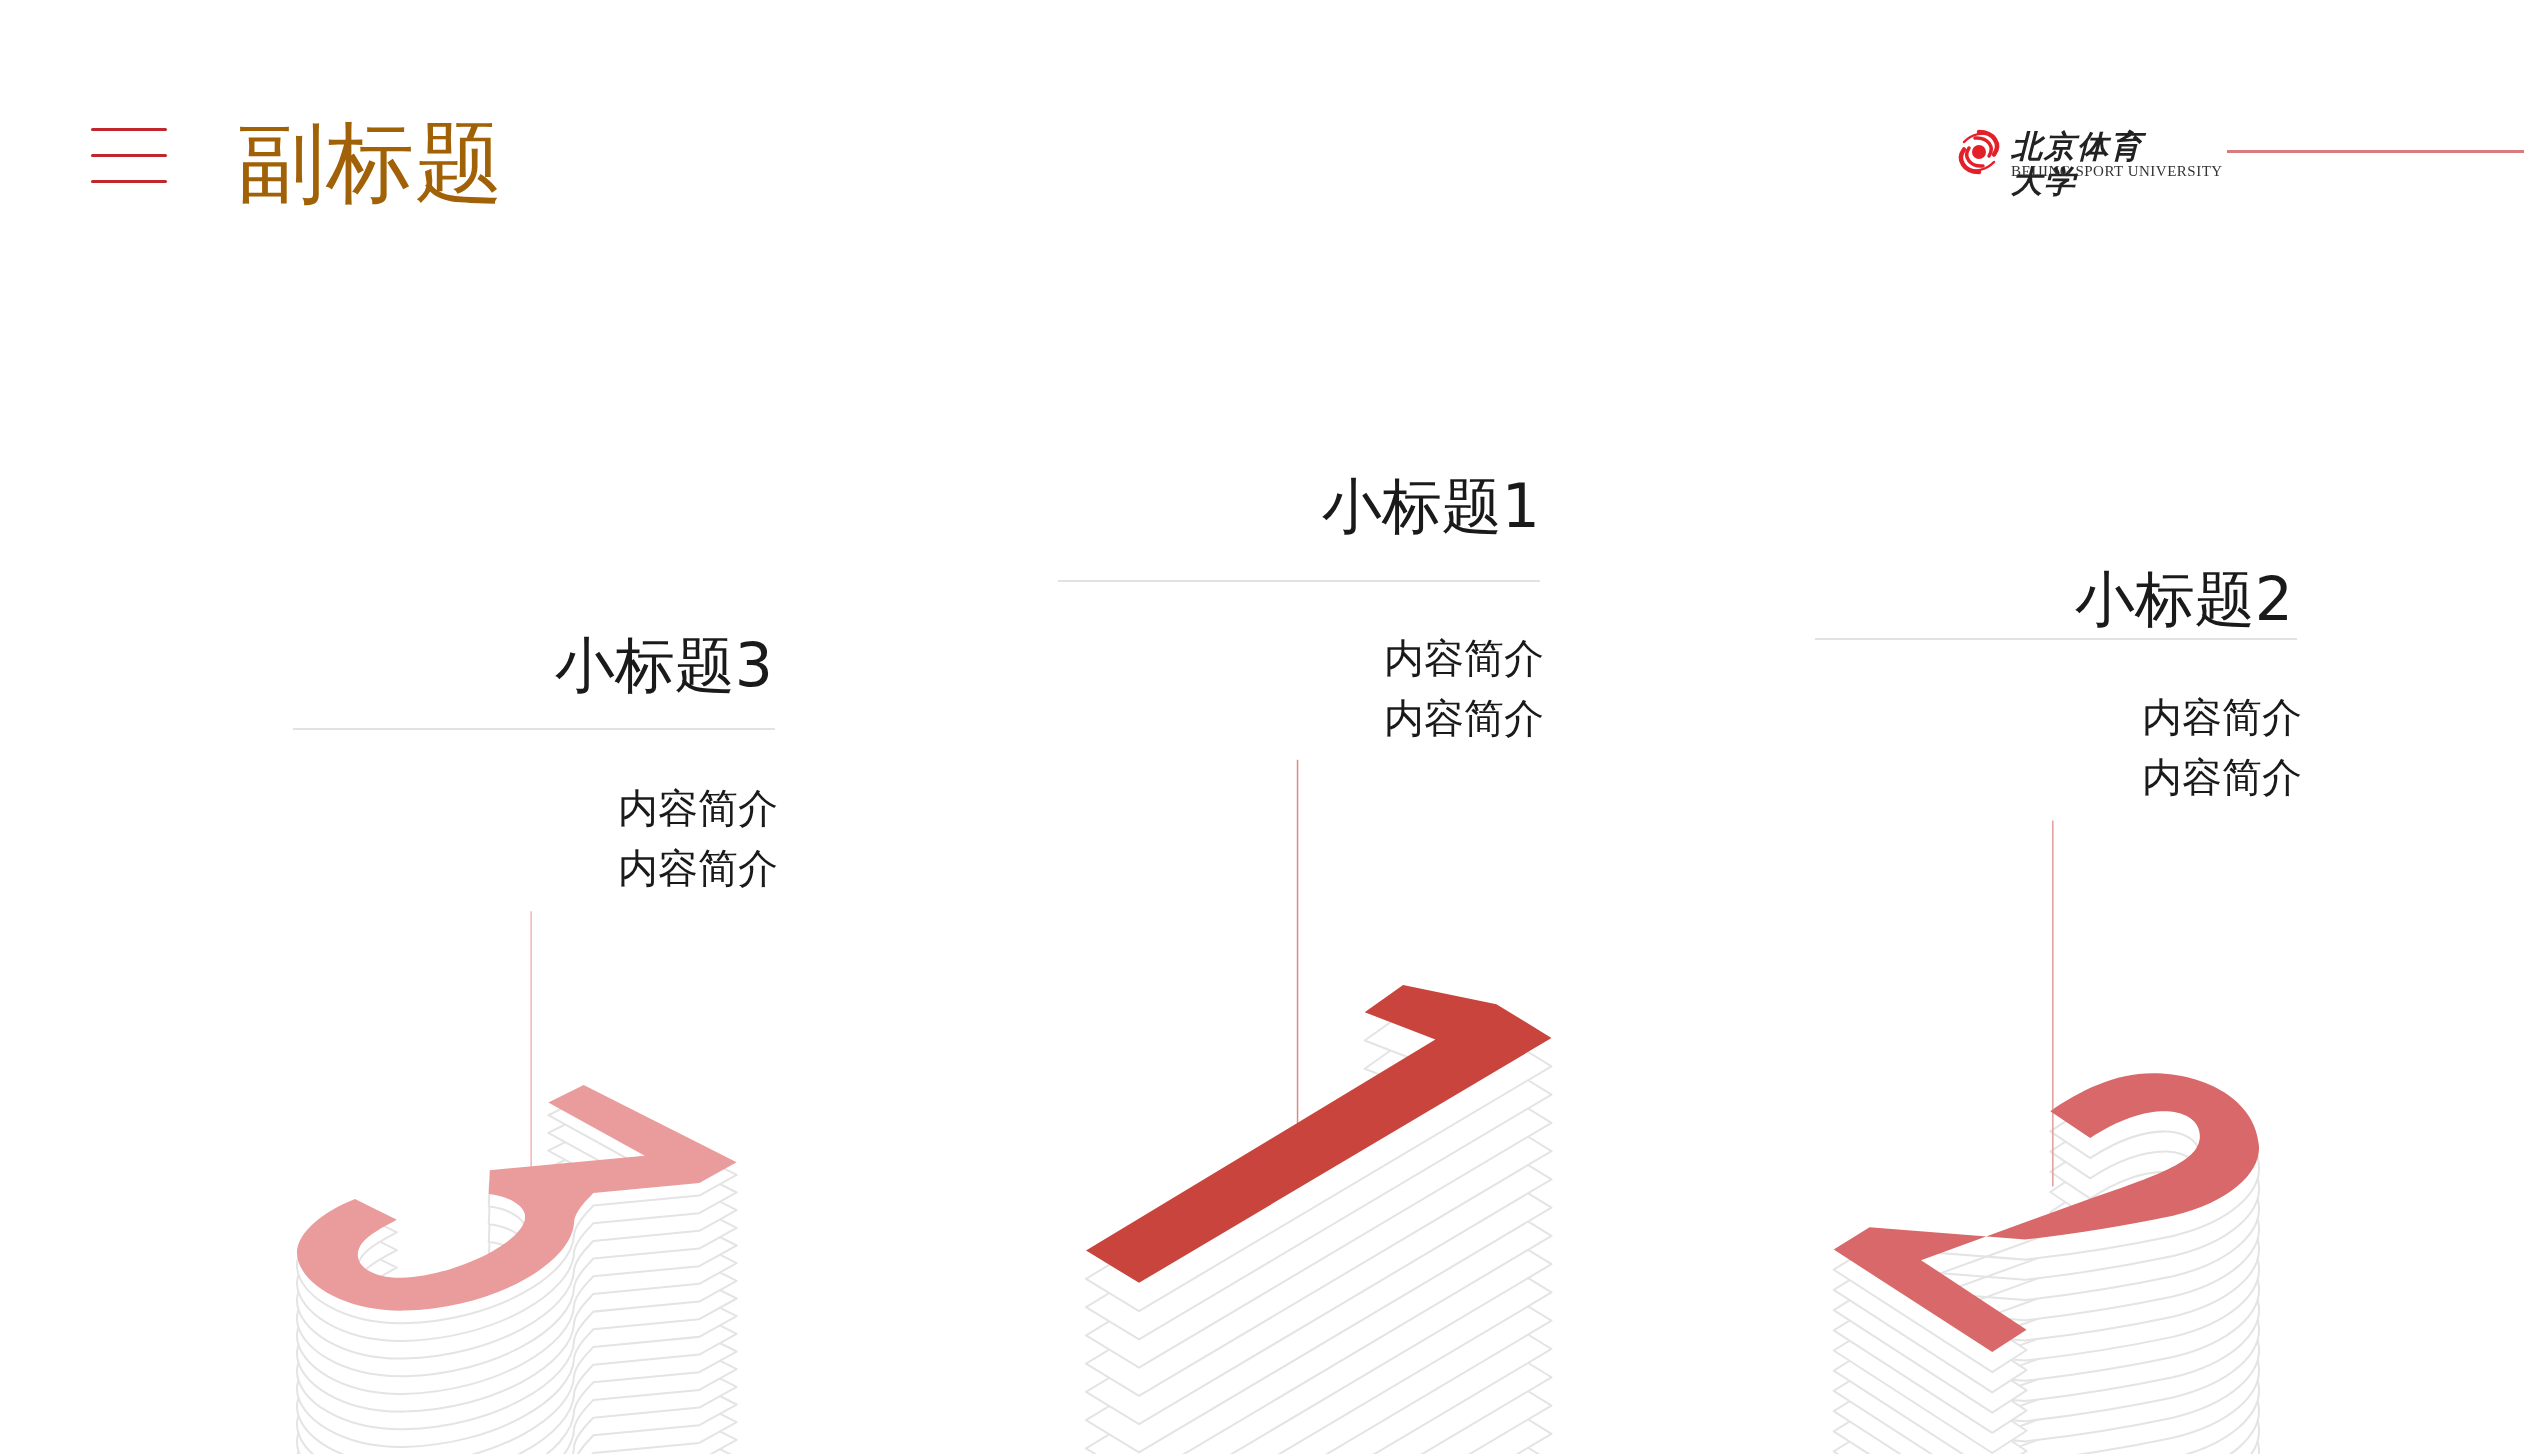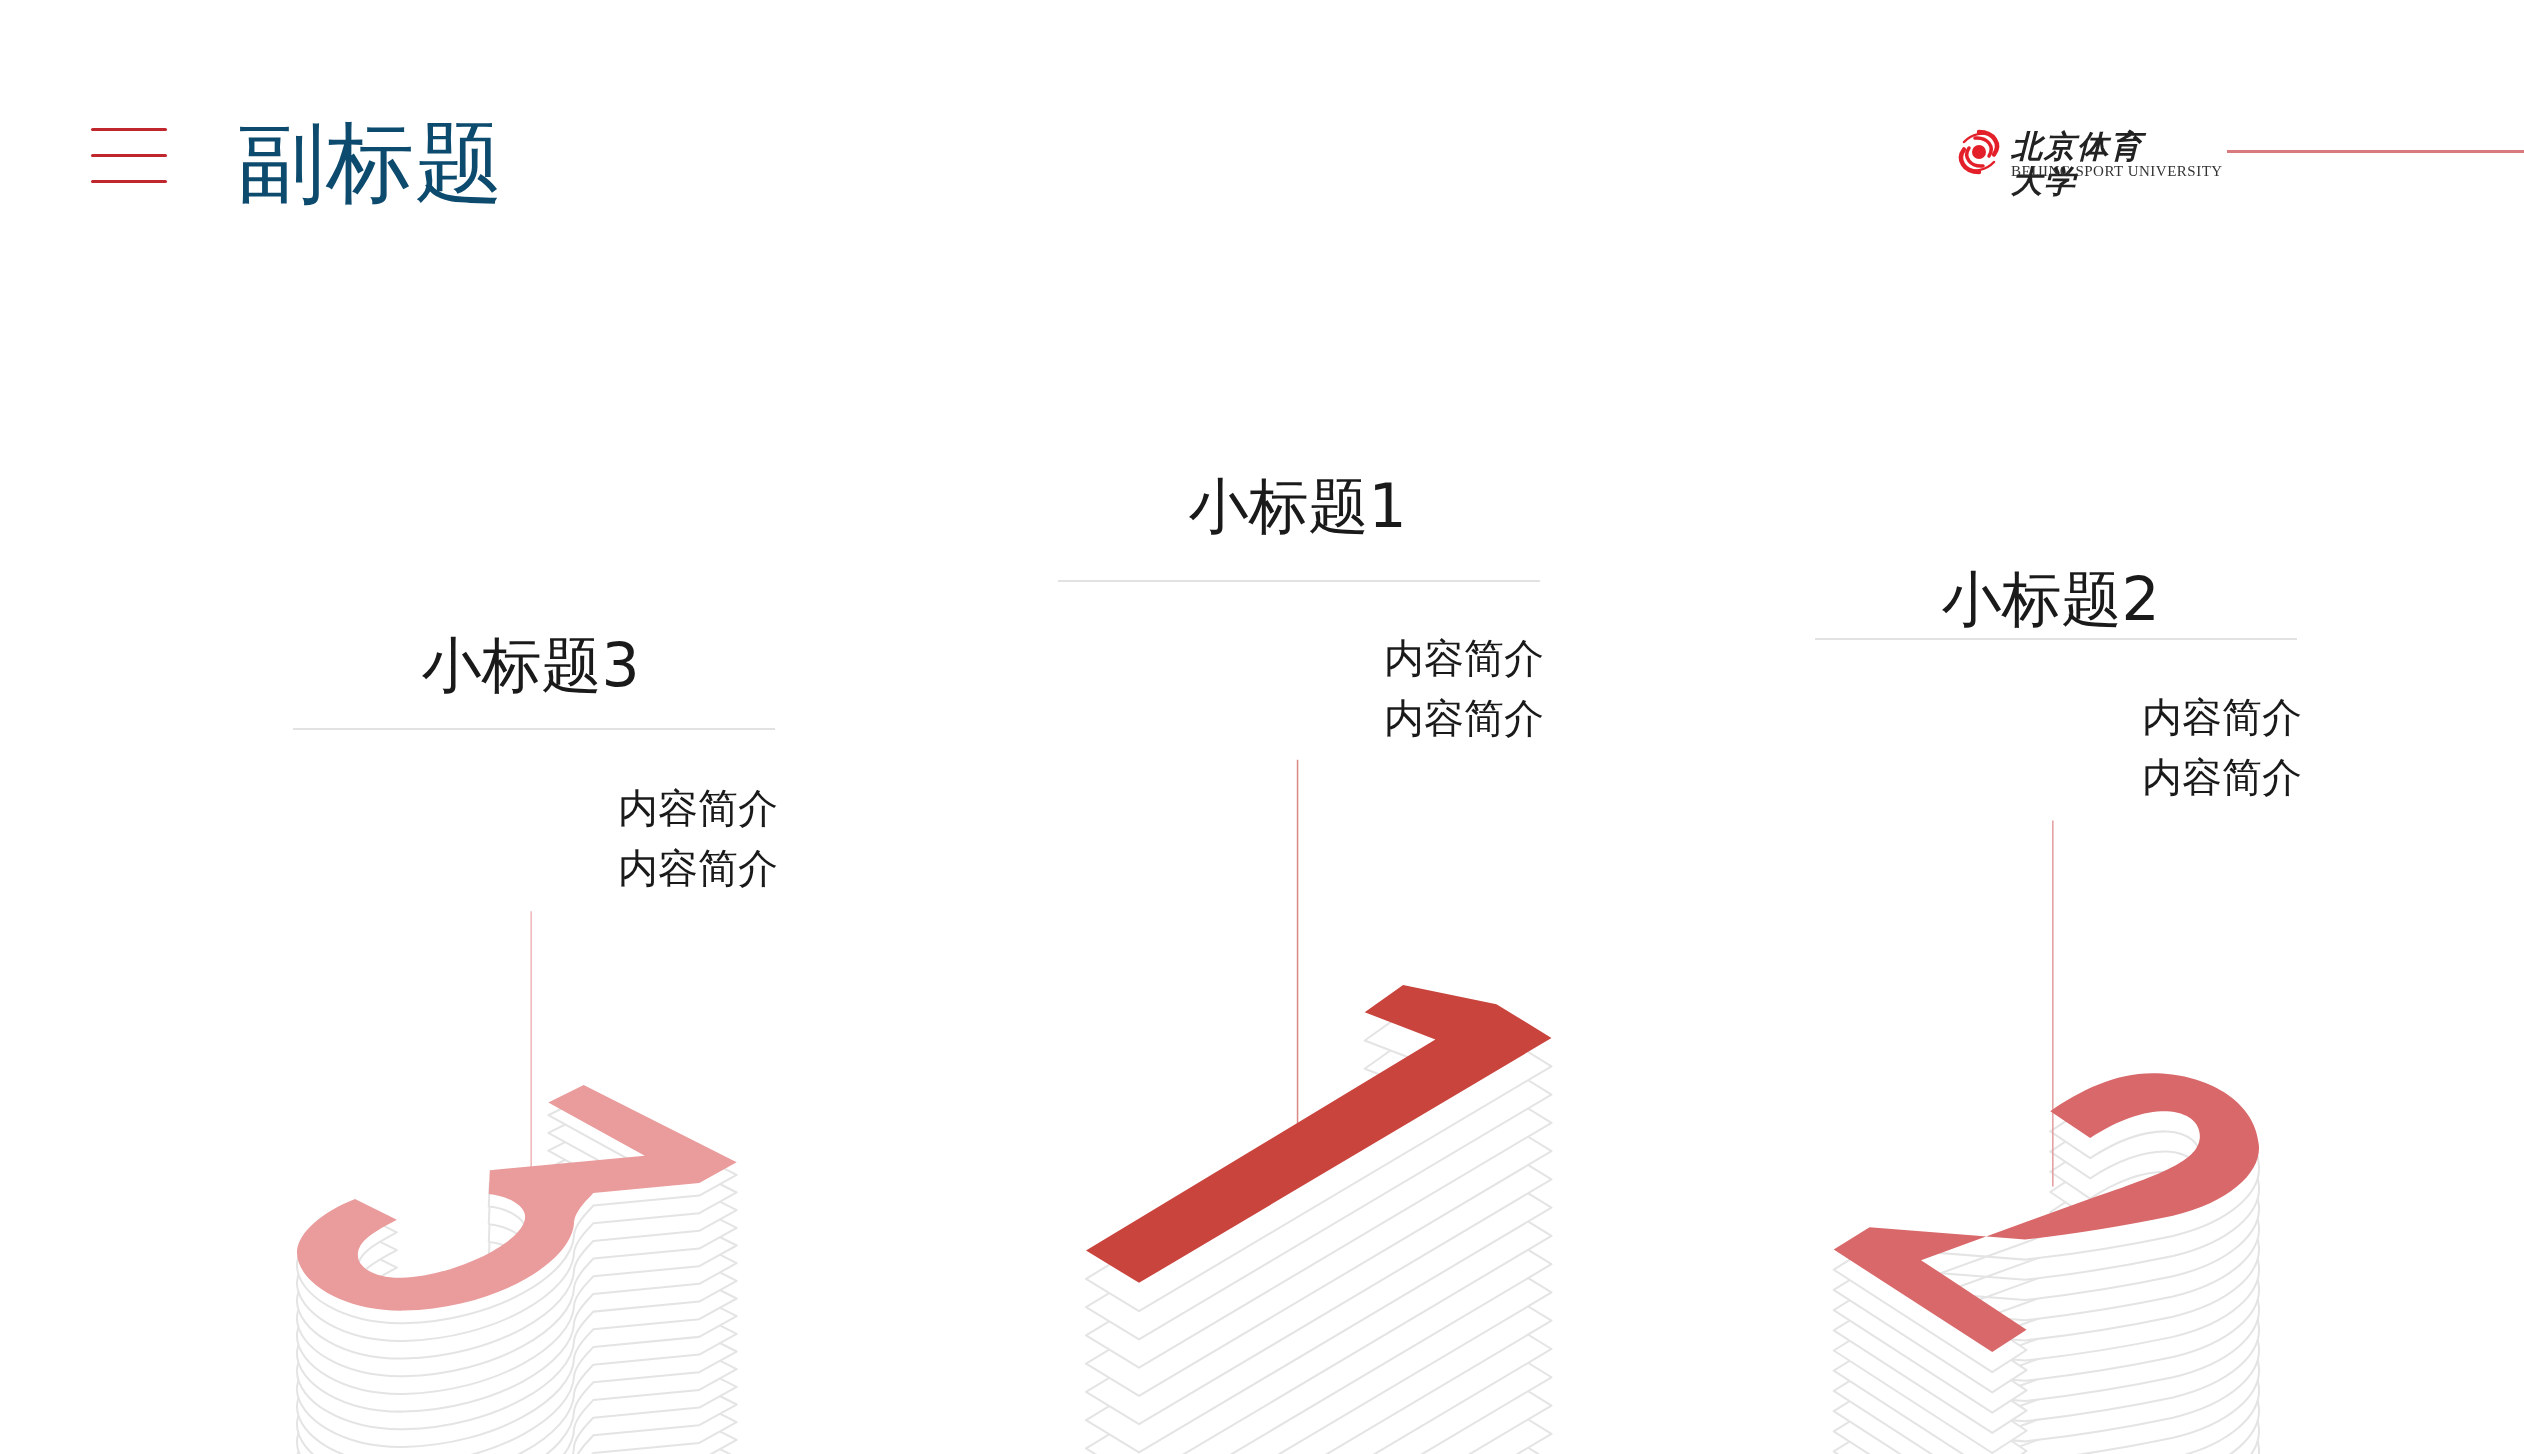--- a/index.html
+++ b/index.html
@@ -1,25 +1,25 @@
 <!DOCTYPE html>
 <html style="font-size:8px"><head>
 <meta charset="utf-8">
 <style>
   html, body { margin: 0; padding: 0; background: #ffffff; }
   body { width: 2585px; height: 1454px; position: relative; overflow: hidden; font-family: "Liberation Sans", "DejaVu Sans", sans-serif; }
   .abs { position: absolute; }
   .menu-line { position: absolute; left: 91px; width: 76px; height: 3px; background: #C0272D; border-radius: 1.5px; }
-  .page-title { position: absolute; left: 237px; top: 112px; font-size: 88px; line-height: 101px; color: #0c4a6e; letter-spacing: 1px; font-family: "DejaVu Sans", sans-serif; }
+  .page-title { position: absolute; left: 237px; top: 112px; font-size: 88px; line-height: 101px; color: #a16207; letter-spacing: 1px; font-family: "DejaVu Sans", sans-serif; }
   .header-rule { position: absolute; left: 2227px; top: 150px; width: 359px; height: 2.5px; background: #D97A7E; }
   .logo { position: absolute; left: 1954px; top: 126px; width: 202px; height: 53px; }
   .logo-cn { position: absolute; left: 57px; top: 3px; font-family: Liberation Serif, serif; font-size: 31px; font-weight: bold; color: #222; letter-spacing: 2px; line-height: 35px; font-style: italic; }
   .logo-en { position: absolute; left: 57px; top: 40px; font-family: "Liberation Serif", serif; font-size: 15px; color: #333; letter-spacing: 0.5px; line-height: 11px; white-space: nowrap; }
   .col { position: absolute; width: 485px; text-align: center; }
-  .col-title { font-size: 60px; line-height: 71px; color: #1a1a1a; font-family: "DejaVu Sans", sans-serif; white-space: nowrap; }
+  .col-title { font-size: 60px; line-height: 71px; color: #1a1a1a; font-family: "DejaVu Sans", sans-serif; white-space: nowrap; text-align: right; }
   .col-rule { position: absolute; height: 2px; background: #E2E2E2; }
   .col-desc { position: absolute; width: 485px; text-align: right; font-family: "DejaVu Serif", "Liberation Serif", serif; font-size: 40px; line-height: 60px; color: #1a1a1a; }
   svg.art { position: absolute; left: 0; top: 0; }
 </style>
 </head>
 <body>
 
 <div class="abs" style="left:86px;top:121px;width:86px;height:68px;">
   <span>
     <span class="menu-line" style="left:5px;top:6.6px;"></span>

